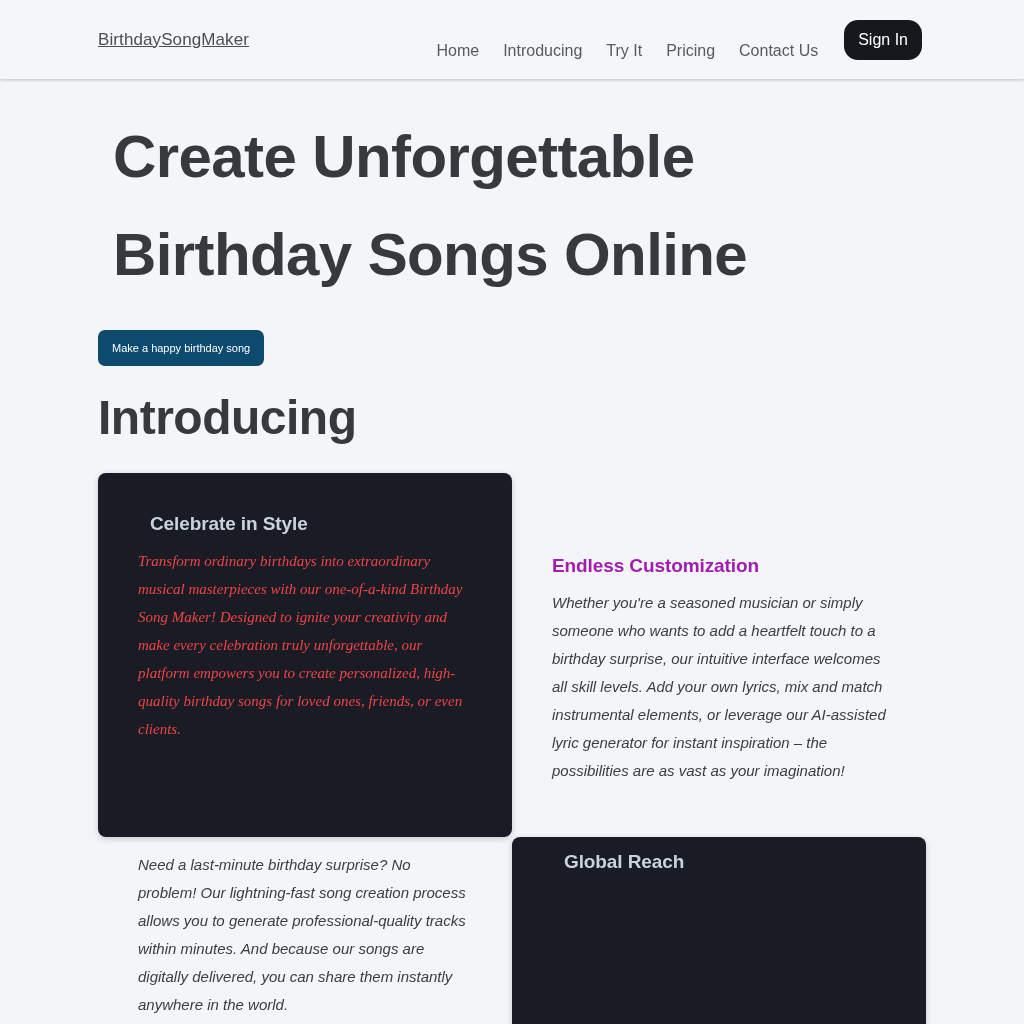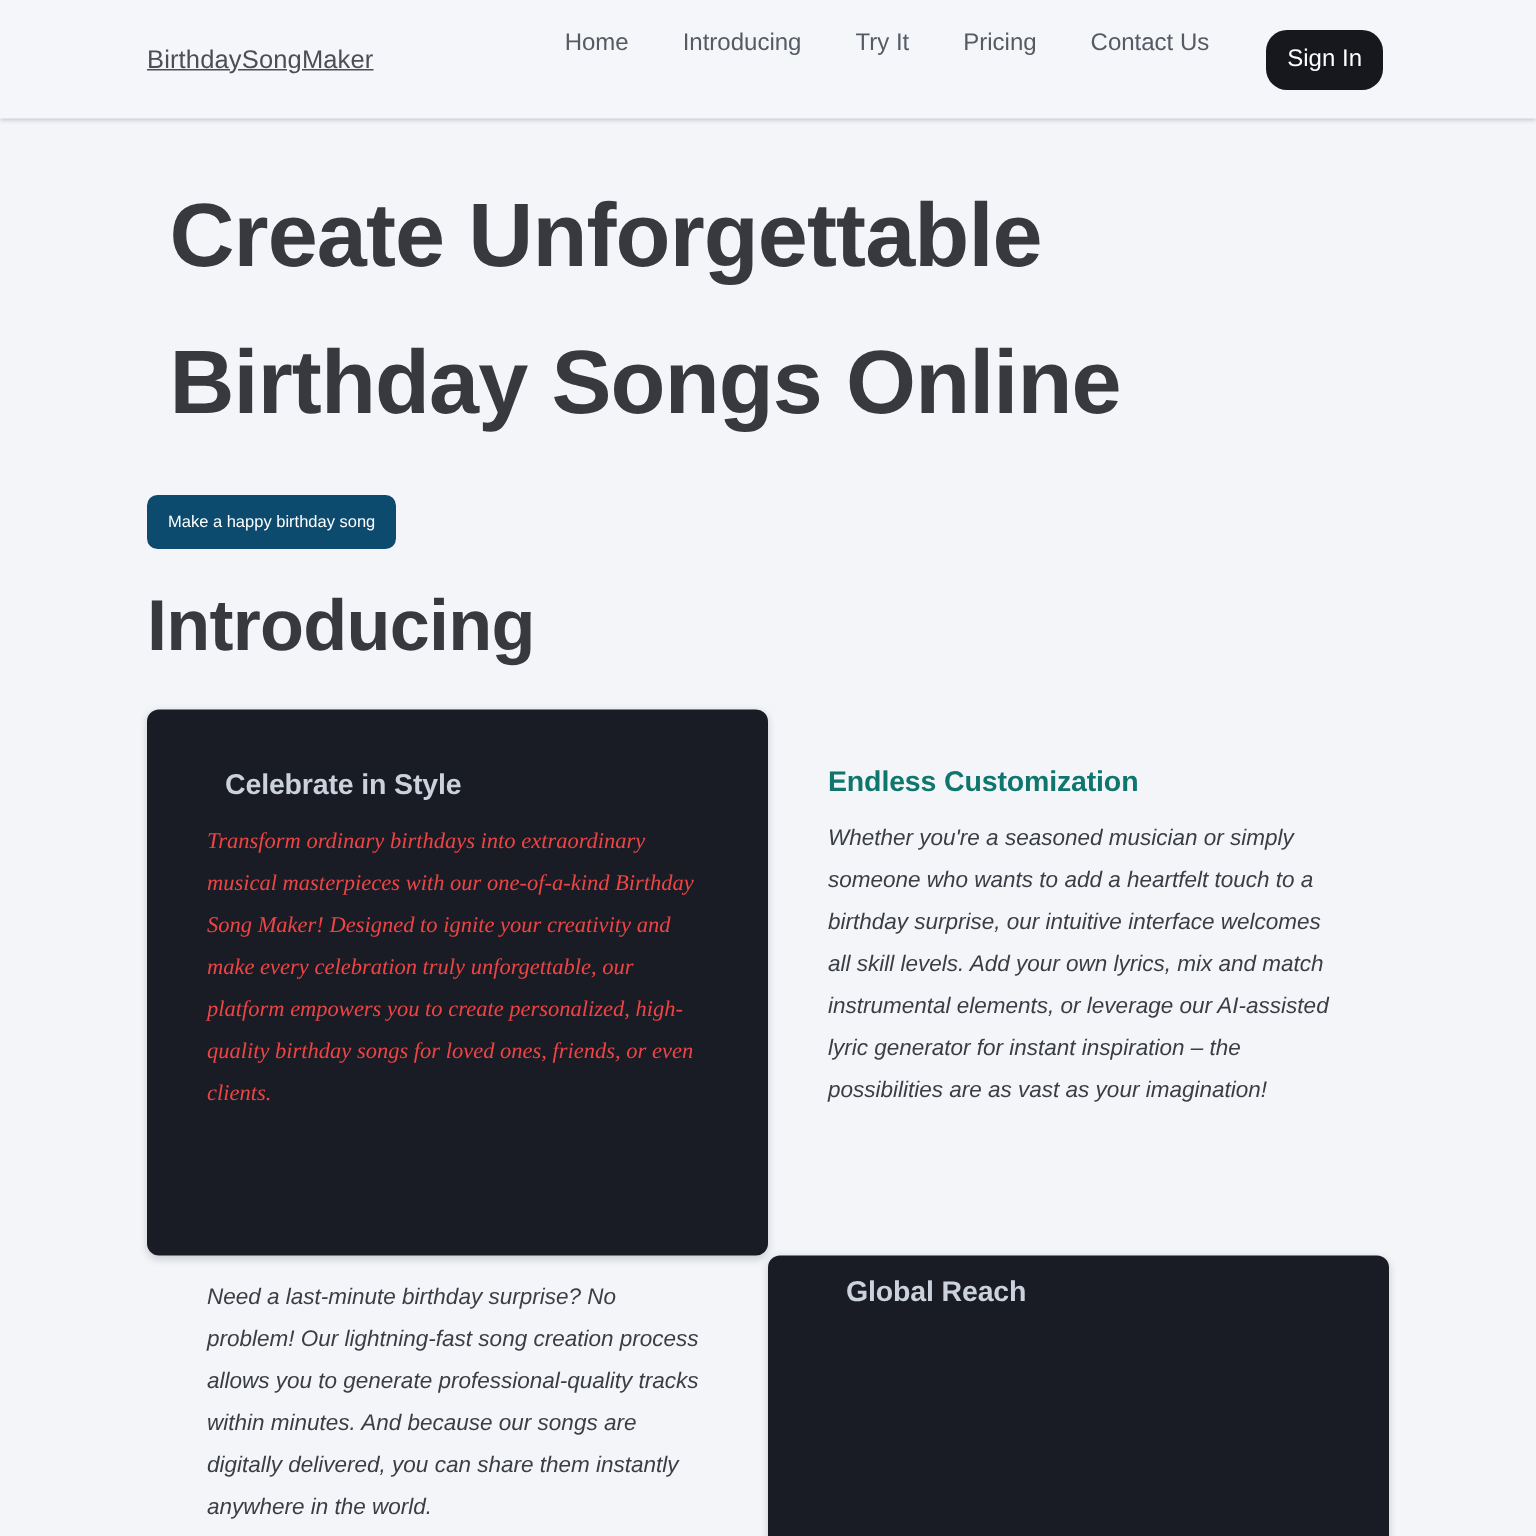--- a/index.html
+++ b/index.html
@@ -37,22 +37,22 @@
   }
   .brand {
     font-size: 17px;
     font-weight: 400;
     color: #4b4e55;
     letter-spacing: 0.1px;
     white-space: nowrap;
   }
   .nav {
     display: flex;
-    align-items: flex-start;
-    gap: 36px;
+    align-items: flex-end;
+    gap: 24px;
   }
   .nav-link {
     font-size: 16px;
     color: #565a63;
     text-decoration: none;
     white-space: nowrap;
   }
   .signin-btn {
     display: inline-flex;
     align-items: center;
@@ -144,22 +144,23 @@
     margin: 0 0 12px 0;
     font-size: 19px;
     font-weight: 700;
     letter-spacing: -0.1px;
   }
   .card.dark .card-title {
     color: #ccd2dd;
     padding-left: 12px;
   }
   .card.light .card-title {
-    color: #0f766e;
+    color: #a21caf;
     padding-left: 0;
+    margin-top: 44px;
   }
   .card-body {
     margin: 0;
     font-size: 15px;
     font-style: italic;
     line-height: 28px;
   }
   .card.dark .card-body { color: #ef4444; font-family: Liberation Serif, serif; }
   .card.light .card-body { color: #3a3d44; font-style: italic; }
 

